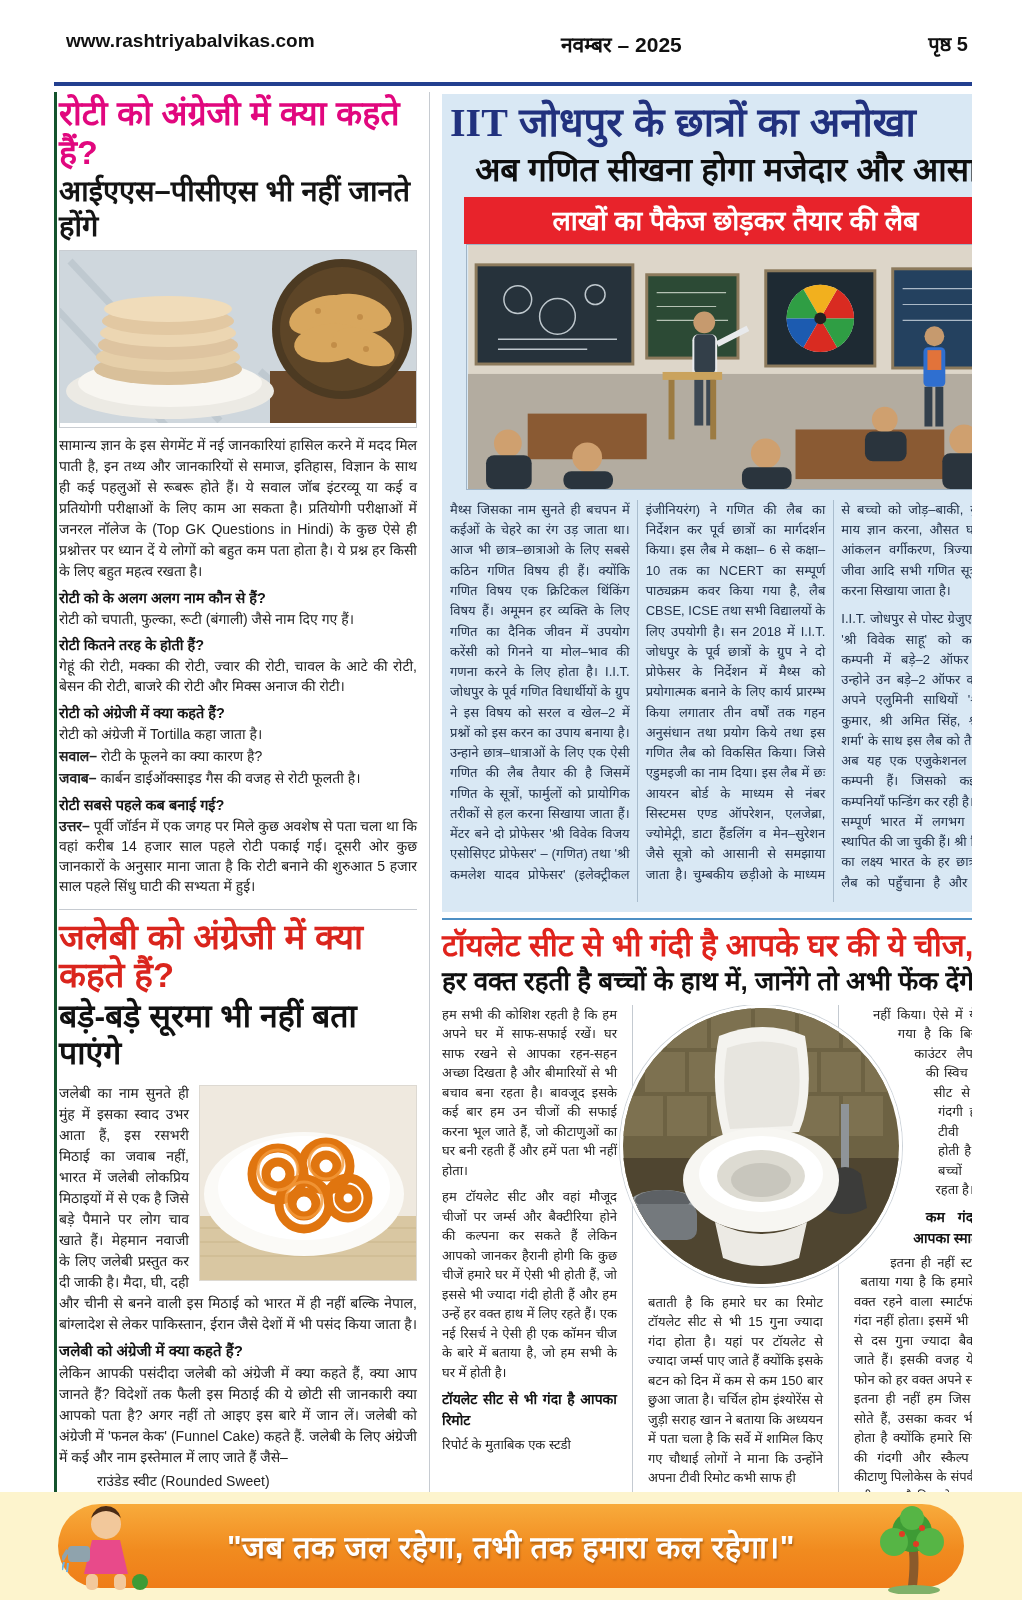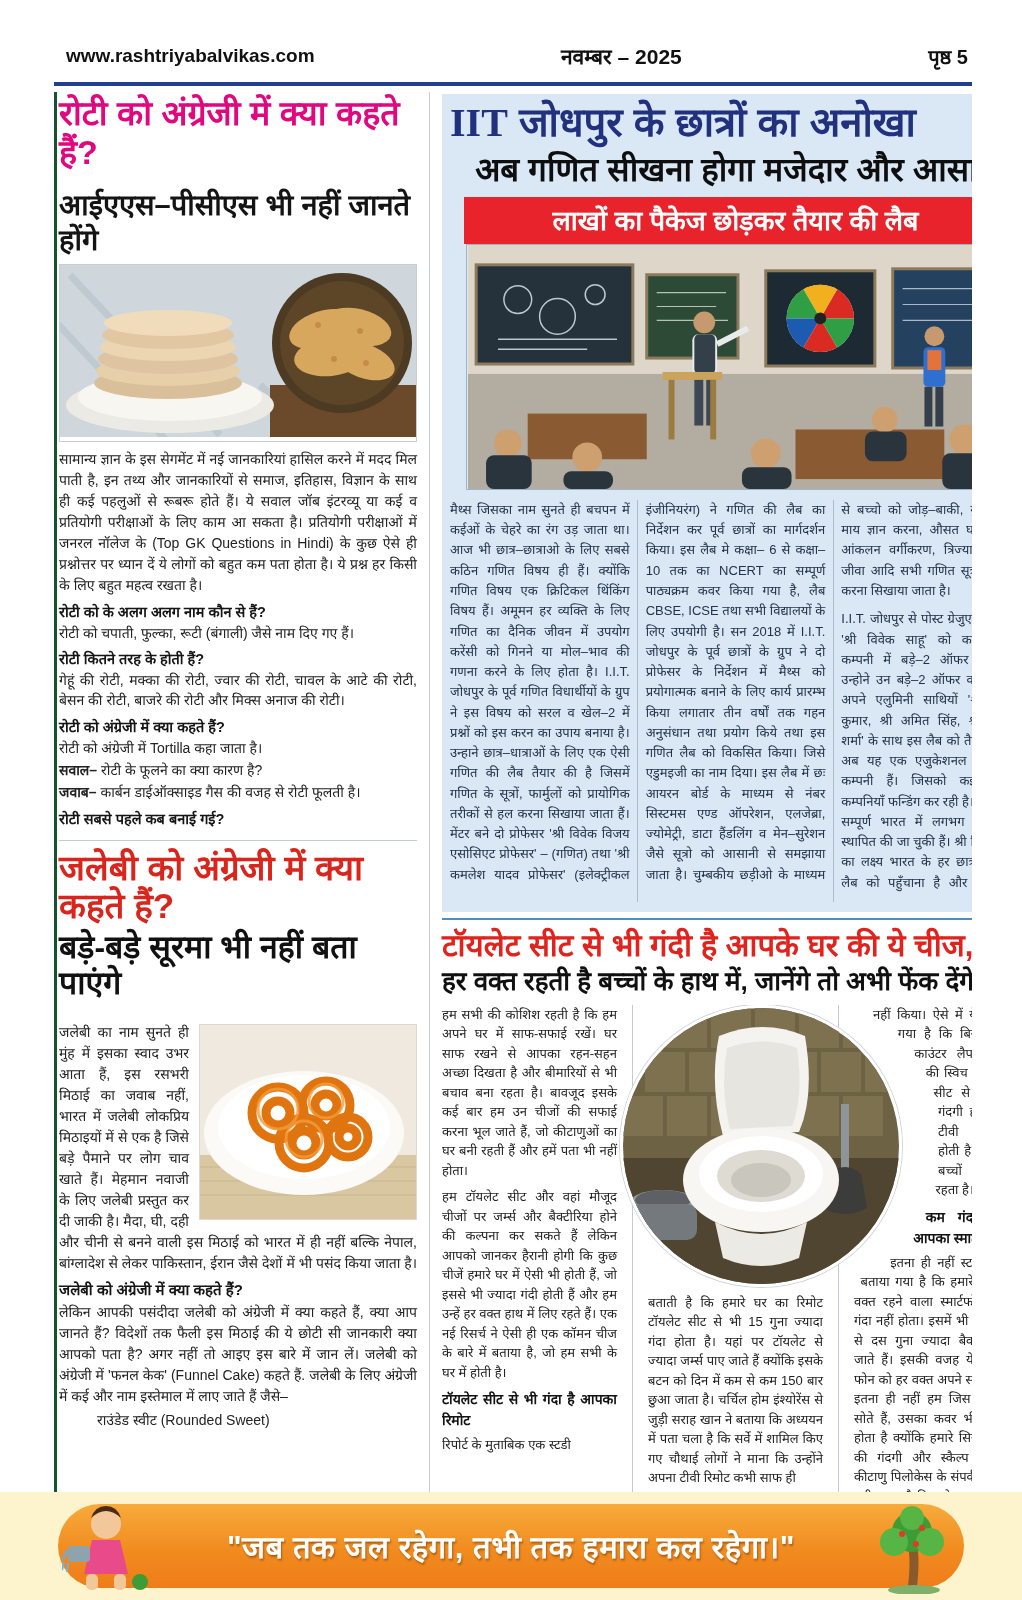--- a/index.html
+++ b/index.html
@@ -10,46 +10,46 @@
 
   
   .masthead { display:flex; align-items:stretch; height:56px; }
   .logo-box { background:#f9c51b; padding:6px 10px 4px 8px; display:flex; align-items:center;
               border-bottom:4px solid #f9c51b; }
   .logo-text { font-size:30px; font-weight:bold; letter-spacing:1px; color:#d4148c; white-space:nowrap; }
   @supports (-webkit-background-clip:text) {
     .logo-text { background:linear-gradient(90deg,#e5007d 0%,#2b3990 14%,#e5007d 28%,#d91f26 42%,#009b48 55%,#2b3990 68%,#d91f26 82%,#f36f21 100%);
                  -webkit-background-clip:text; -webkit-text-fill-color:transparent; }
   }
-  .mast-right { flex:1; display:flex; align-items:center; border-bottom:4px solid #223f8f;
+  .mast-right { flex:1; display:flex; align-items:flex-start; border-bottom:4px solid #223f8f;
                 padding:0 4px 0 12px; gap:20px; }
   .mast-site { font-size:19px; font-weight:bold; color:#111; }
   .mast-date { flex:1; text-align:center; font-size:21px; font-weight:bold; color:#111; }
   .mast-page { font-size:20px; font-weight:bold; color:#111; white-space:nowrap; }
 
   
   .content { display:flex; margin-top:6px; height:1412px; overflow:hidden; }
   .col-left { width:433px; padding:2px 12px 0 2px; border-left:3px solid #14532d; border-right:1px solid #c6cbd1; }
   .col-right { flex:1; padding:2px 0 0 12px; border-right:1px solid #d2d6db; }
 
   
   .roti-head { color:#e1077e; font-size:34px; font-weight:bold; line-height:1.15; }
-  .roti-sub  { color:#141414; font-size:29px; font-weight:bold; line-height:1.2; margin-top:16px; }
+  .roti-sub  { color:#141414; font-size:29px; font-weight:bold; line-height:1.2; margin-top:2px; }
   .photo-frame { border:1px solid #c9cdd2; margin-top:6px; }
   .body-text { font-size:14px; line-height:1.5; text-align:justify; margin-top:7px; color:#222; }
   .qa { margin-top:4px; }
   .qa-q { font-size:14.5px; font-weight:bold; margin-top:5px; color:#151515; }
   .qa-a { font-size:14px; line-height:1.45; text-align:justify; margin-top:2px; color:#222; }
   .qa-lbl { font-weight:bold; }
 
   
   .jalebi-sec { border-top:1px solid #c6cbd1; margin-top:12px; padding-top:8px; }
   .jalebi-head { color:#da251d; font-size:35px; font-weight:bold; line-height:1.1; }
   .jalebi-sub  { color:#111; font-size:32px; font-weight:bold; line-height:1.15; margin-top:3px; }
-  .jalebi-body { margin-top:20px; font-size:14px; line-height:1.5; text-align:justify; color:#222; }
+  .jalebi-body { margin-top:12px; font-size:14px; line-height:1.5; text-align:justify; color:#222; }
   .jalebi-img { float:right; width:218px; height:196px; margin:2px 0 6px 10px; border:1px solid #ddd9d2; }
   .jalebi-names { margin:2px 0 2px 38px; }
   .jalebi-name { font-size:14px; line-height:1.6; color:#222; }
   .sub-bold { font-size:15px; font-weight:bold; margin-top:5px; color:#151515; }
 
   
   .maths-wrap { background:#d9e8f4; padding:6px 8px 10px 8px; }
   .m-k1 { color:#21317e; font-size:40px; font-weight:bold; line-height:1.1; }
   .m-k1 .lat { font-family:"Liberation Serif","DejaVu Serif",serif; }
   .m-k2 { color:#d92b21; font-size:45px; font-weight:bold; text-align:right; padding-right:34px; line-height:1.1; margin-top:2px; }
@@ -150,20 +150,21 @@
         <div class="qa">
           <div class="qa-q">रोटी को के अलग अलग नाम कौन से हैं?</div>
           <div class="qa-a">रोटी को चपाती, फुल्का, रूटी (बंगाली) जैसे नाम दिए गए हैं।</div>
           <div class="qa-q">रोटी कितने तरह के होती हैं?</div>
           <div class="qa-a">गेहूं की रोटी, मक्का की रोटी, ज्वार की रोटी, चावल के आटे की रोटी, बेसन की रोटी, बाजरे की रोटी और मिक्स अनाज की रोटी।</div>
           <div class="qa-q">रोटी को अंग्रेजी में क्या कहते हैं?</div>
           <div class="qa-a">रोटी को अंग्रेजी में Tortilla कहा जाता है।</div>
           <div class="qa-a"><span class="qa-lbl">सवाल–</span><span> रोटी के फूलने का क्या कारण है?</span></div>
           <div class="qa-a"><span class="qa-lbl">जवाब–</span><span> कार्बन डाईऑक्साइड गैस की वजह से रोटी फूलती है।</span></div>
           <div class="qa-q">रोटी सबसे पहले कब बनाई गई?</div>
+          <div class="qa-a"><span class="qa-lbl">उत्तर–</span><span> पूर्वी जॉर्डन में एक जगह पर मिले कुछ अवशेष से पता चला था कि वहां करीब 14 हजार साल पहले रोटी पकाई गई। दूसरी ओर कुछ जानकारों के अनुसार माना जाता है कि रोटी बनाने की शुरुआत 5 हजार साल पहले सिंधु घाटी की सभ्यता में हुई।</span></div>
         </div>
       </div>
 
       <div class="jalebi-sec">
         <div class="jalebi-head">जलेबी को अंग्रेजी में क्या कहते हैं?</div>
         <div class="jalebi-sub">बड़े-बड़े सूरमा भी नहीं बता पाएंगे</div>
 
         <div class="jalebi-body">
           
           <span class="jalebi-img" style="display:block;">

